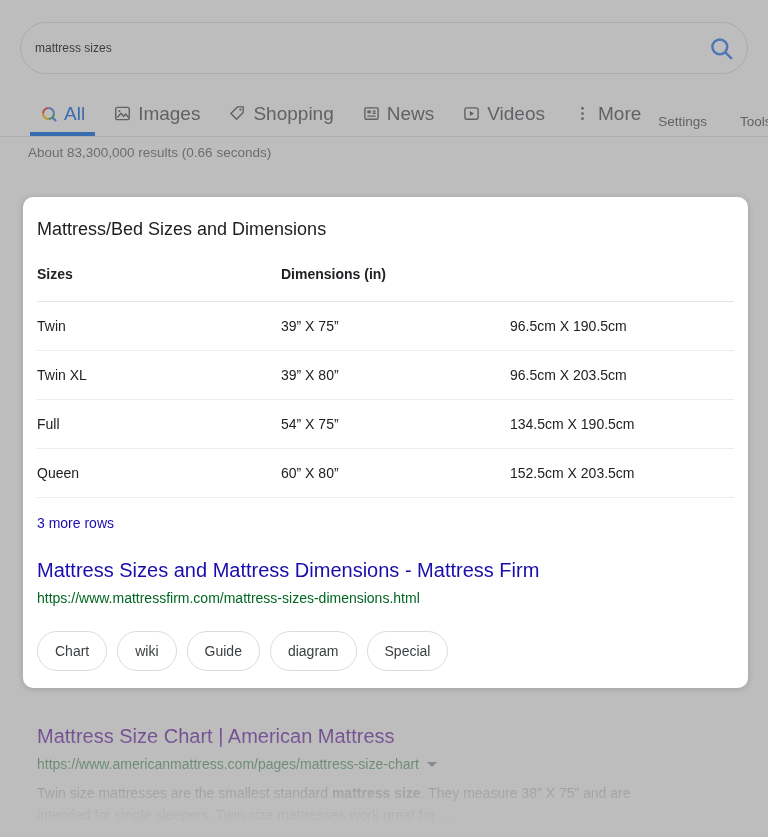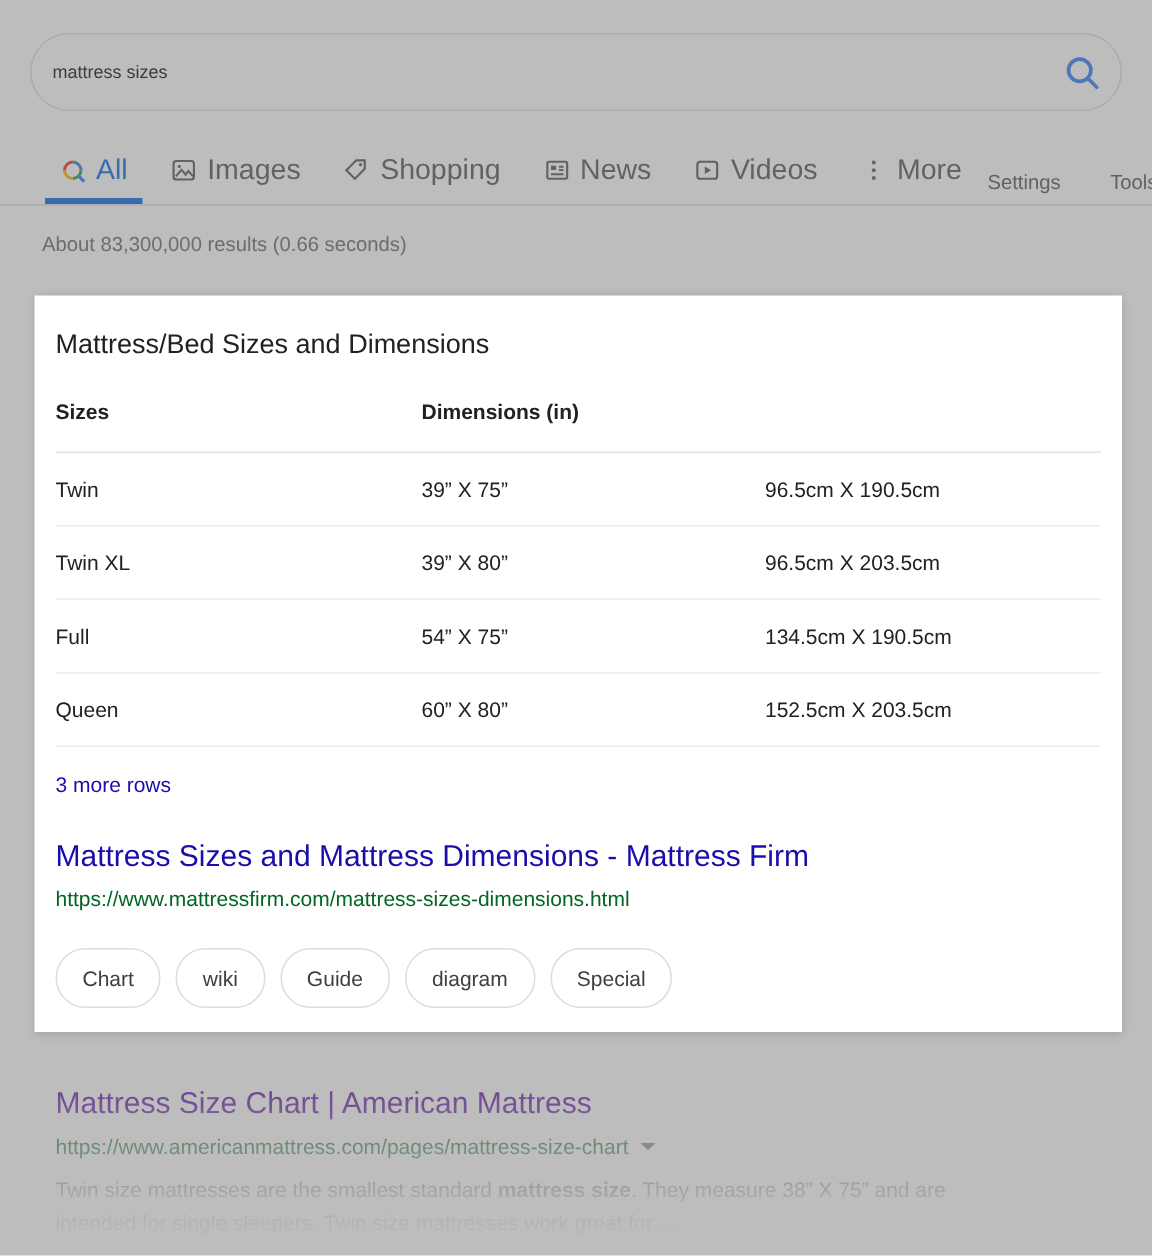--- a/index.html
+++ b/index.html
@@ -21,31 +21,31 @@
     height:100%; font-size:19px; color:#5f6368; position:relative; cursor:pointer; white-space:nowrap; }
   .tab:first-child { margin-left:28px; }
   .tab.active { color:#1a73e8; }
   .tab.active::after { content:""; position:absolute; left:2px; right:2px; bottom:0;
     height:4px; background:#1a73e8; }
   .meta-links { margin-left:auto; display:flex; gap:33px; padding-right:31px;margin-top:16px; }
   .meta-link { font-size:13.5px; color:#5f6368; cursor:pointer; }
   .tab svg, .search-btn svg { display:block; }
 
   
-  .stats { position:absolute; top:155px; left:28px; font-size:13.5px; color:#70757a; }
+  .stats { position:absolute; top:145px; left:28px; font-size:13.5px; color:#70757a; }
 
   
   .dim-overlay { position:absolute; inset:0; background:rgba(97,97,97,0.42); z-index:5; }
   .bottom-fade { position:absolute; left:0; top:715px; width:768px; height:122px; z-index:6;
     background:linear-gradient(to bottom, rgba(189,189,189,0) 0%, rgba(189,189,189,0.45) 40%,
       rgba(189,189,189,0.82) 70%, rgb(189,189,189) 95%); }
 
   
   .card { position:absolute; left:23px; top:197px; width:725px; height:491px;
-    background:#fff; border-radius:0; z-index:10; box-shadow:0 1px 6px rgba(32,33,36,0.18);
+    background:#fff; border-radius:10px; z-index:10; box-shadow:0 1px 6px rgba(32,33,36,0.18);
     padding:20px 14px 0 14px; }
   .card-title { font-size:18px; line-height:24px; color:#202124; font-weight:400; }
   .t-head, .t-row { display:grid; grid-template-columns:244px 229px 1fr; }
   .t-head { padding:25px 0 19px 0; border-bottom:1px solid #e4e4e4;
     font-weight:bold; font-size:14px; color:#202124; }
   .t-row { padding:16px 0; border-bottom:1px solid #ececec; font-size:14px; color:#202124; }
   .more-rows { padding-top:16px; font-size:14px; line-height:18px; color:#1a0dab; cursor:pointer; display:inline-block;text-align:right; }
   .fs-title { margin-top:25px; font-size:20px; line-height:26px; color:#1a0dab; cursor:pointer; font-weight:400; }
   .fs-url { margin-top:6px; font-size:14px; line-height:18px; color:#006621; }
   .chips { margin-top:24px; display:flex; gap:10px; }

